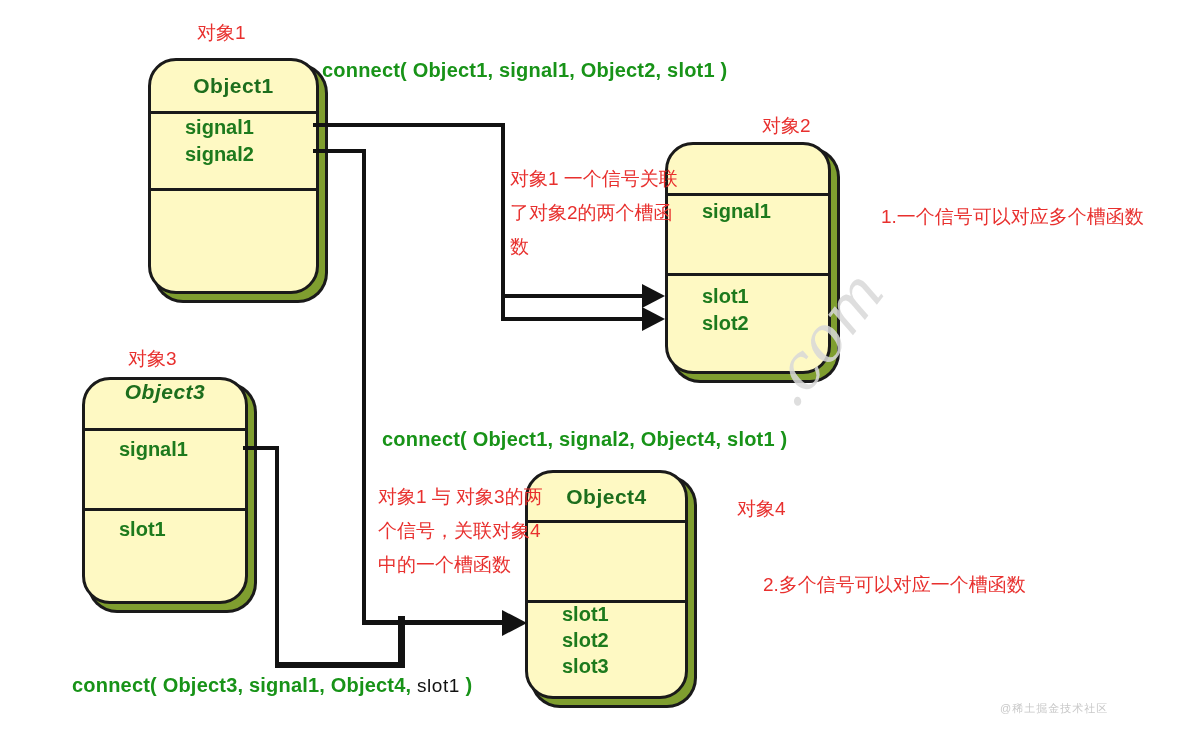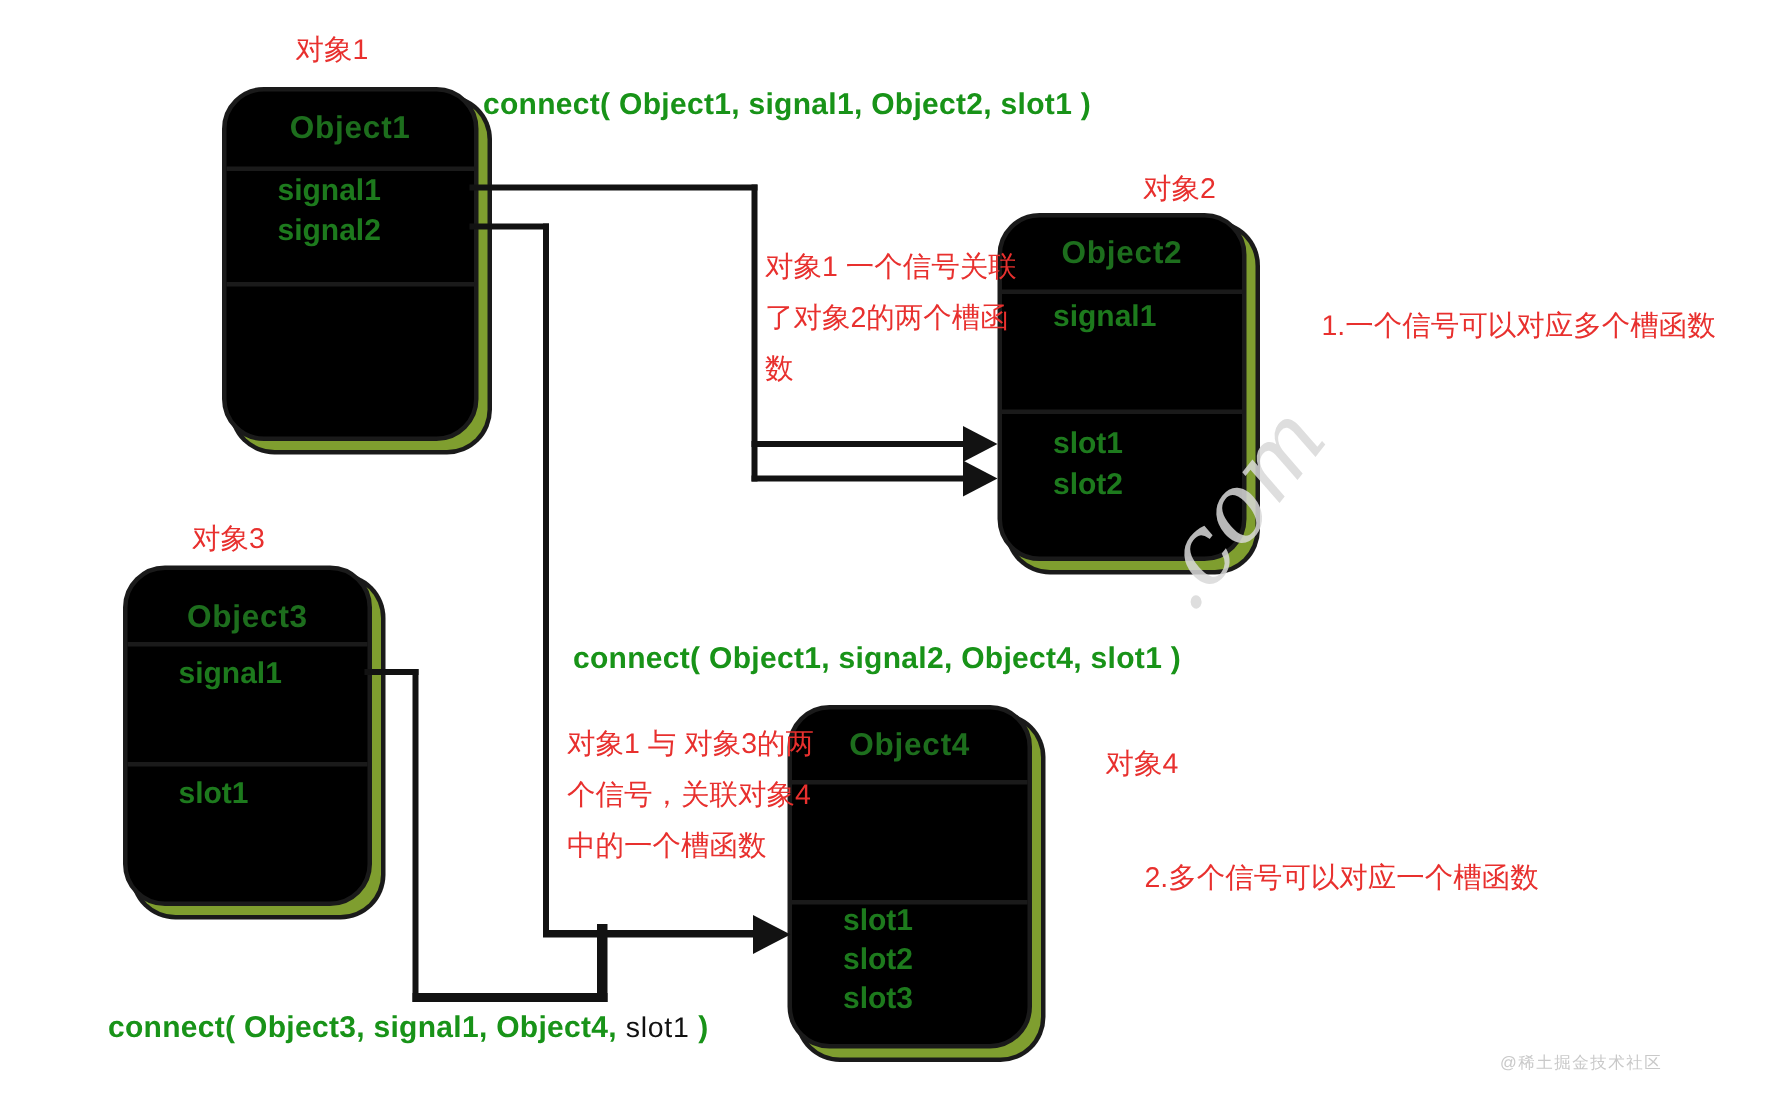--- a/index.html
+++ b/index.html
@@ -1,20 +1,20 @@
 <!DOCTYPE html>
 <html><head>
 <meta charset="utf-8">
 <style>
   html,body{margin:0;padding:0;background:#fff;}
   #canvas{position:relative;width:1183px;height:746px;background:#ffffff;overflow:hidden;
           font-family:"Liberation Sans","DejaVu Sans",sans-serif;}
 
   
-  .uml-box{position:absolute;background:#000000;border:3px solid #1a1a1a;border-radius:28px;
+  .uml-box{position:absolute;background:#fef9c3;border:3px solid #1a1a1a;border-radius:28px;
            box-shadow:7px 7px 0 -1px #7f9e2f,7px 7px 0 2px #1a1a1a;}
   .box-title{position:absolute;left:0;right:0;top:0;text-align:center;
              font-weight:bold;font-size:21px;color:#1d6e1d;letter-spacing:.5px;}
   .div-line{position:absolute;left:0;right:0;height:0;border-top:3px solid #1a1a1a;}
   .member{font-weight:bold;font-size:20px;color:#1d7a1d;line-height:27px;}
   .members{position:absolute;left:34px;right:4px;}
 
   
   .red-label{position:absolute;color:#e8302e;font-size:19px;white-space:nowrap;}
   .red-para{position:absolute;color:#e8302e;font-size:19px;line-height:34px;white-space:pre-line;}
@@ -43,35 +43,34 @@
     <div class="div-line" style="top:50px;"></div>
     <div class="members" style="top:53px;">
       <div class="member">signal1</div>
       <div class="member">signal2</div>
     </div>
     <div class="div-line" style="top:127px;"></div>
   </div>
 
   <div class="red-label" style="left:762px;top:113px;">对象2</div>
   <div class="uml-box" style="left:665px;top:142px;width:160px;height:226px;">
-    <div class="box-title" style="top:12px;">Object2</div>
     <div class="div-line" style="top:48px;"></div>
     <div class="members" style="top:53px;">
       <div class="member">signal1</div>
     </div>
     <div class="div-line" style="top:128px;"></div>
     <div class="members" style="top:138px;">
       <div class="member">slot1</div>
       <div class="member">slot2</div>
     </div>
   </div>
 
   <div class="red-label" style="left:128px;top:346px;">对象3</div>
   <div class="uml-box" style="left:82px;top:377px;width:160px;height:221px;">
-    <div class="box-title" style="top:20px;">Object3</div>
+    <div class="box-title" style="top:0;font-style:italic;">Object3</div>
     <div class="div-line" style="top:48px;"></div>
     <div class="members" style="top:56px;">
       <div class="member">signal1</div>
     </div>
     <div class="div-line" style="top:128px;"></div>
     <div class="members" style="top:136px;">
       <div class="member">slot1</div>
     </div>
   </div>
 

